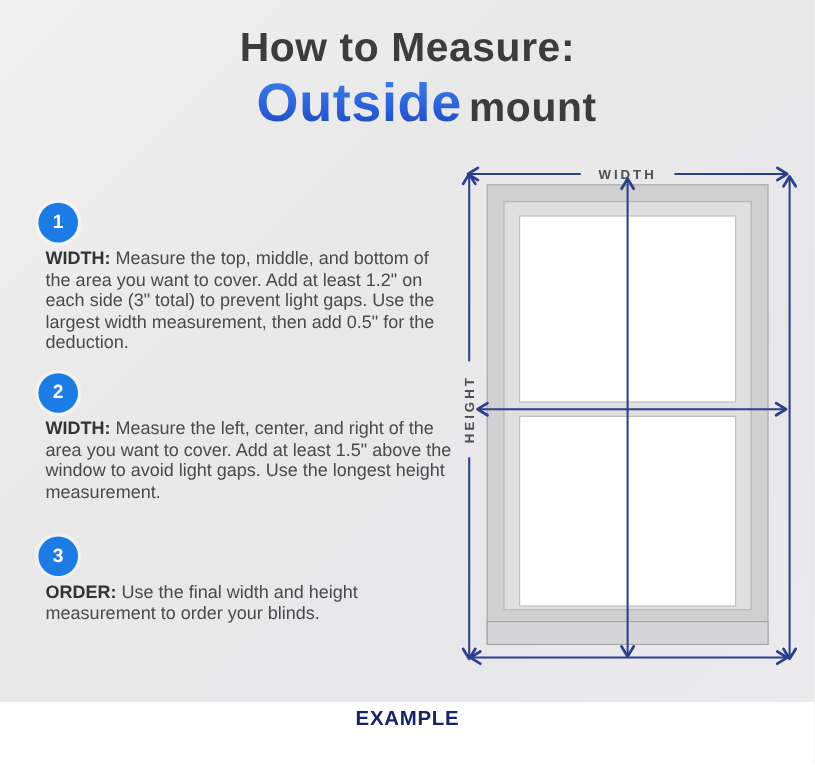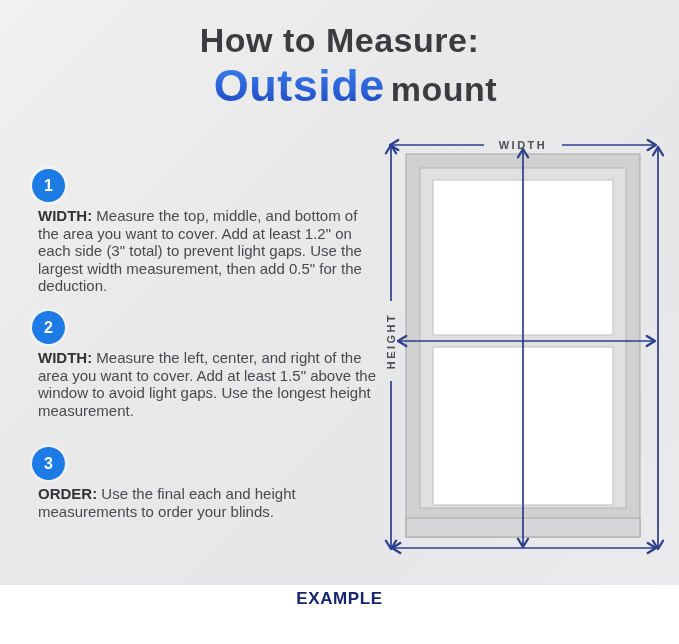--- a/index.html
+++ b/index.html
@@ -140,21 +140,21 @@
     <p class="step-body"><strong class="step-heading">WIDTH:</strong><span> Measure the top, middle, and bottom of the area you want to cover. Add at least 1.2" on each side (3" total) to prevent light gaps. Use the largest width measurement, then add 0.5" for the deduction.</span></p>
   </div>
 
   <div class="step step-2">
     <div class="step-circle">2</div>
     <p class="step-body"><strong class="step-heading">WIDTH:</strong><span> Measure the left, center, and right of the area you want to cover. Add at least 1.5" above the window to avoid light gaps. Use the longest height measurement.</span></p>
   </div>
 
   <div class="step step-3">
     <div class="step-circle">3</div>
-    <p class="step-body"><strong class="step-heading">ORDER:</strong><span> Use the final each and height measurements to order your blinds.</span></p>
+    <p class="step-body"><strong class="step-heading">ORDER:</strong><span> Use the final width and height measurement to order your blinds.</span></p>
   </div>
 
   <div class="diagram">
     <svg width="292" height="425" viewBox="0 0 292 425">
       <defs>
         <marker id="arr" viewBox="0 0 10 10" refX="7.2" refY="5" markerWidth="8.5" markerHeight="8.5" orient="auto-start-reverse">
           <path d="M1.5,1.5 L7.2,5 L1.5,8.5" fill="none" stroke="#2b3f8c" stroke-width="1.6" stroke-linecap="round" stroke-linejoin="round"></path>
         </marker>
       </defs>
 

